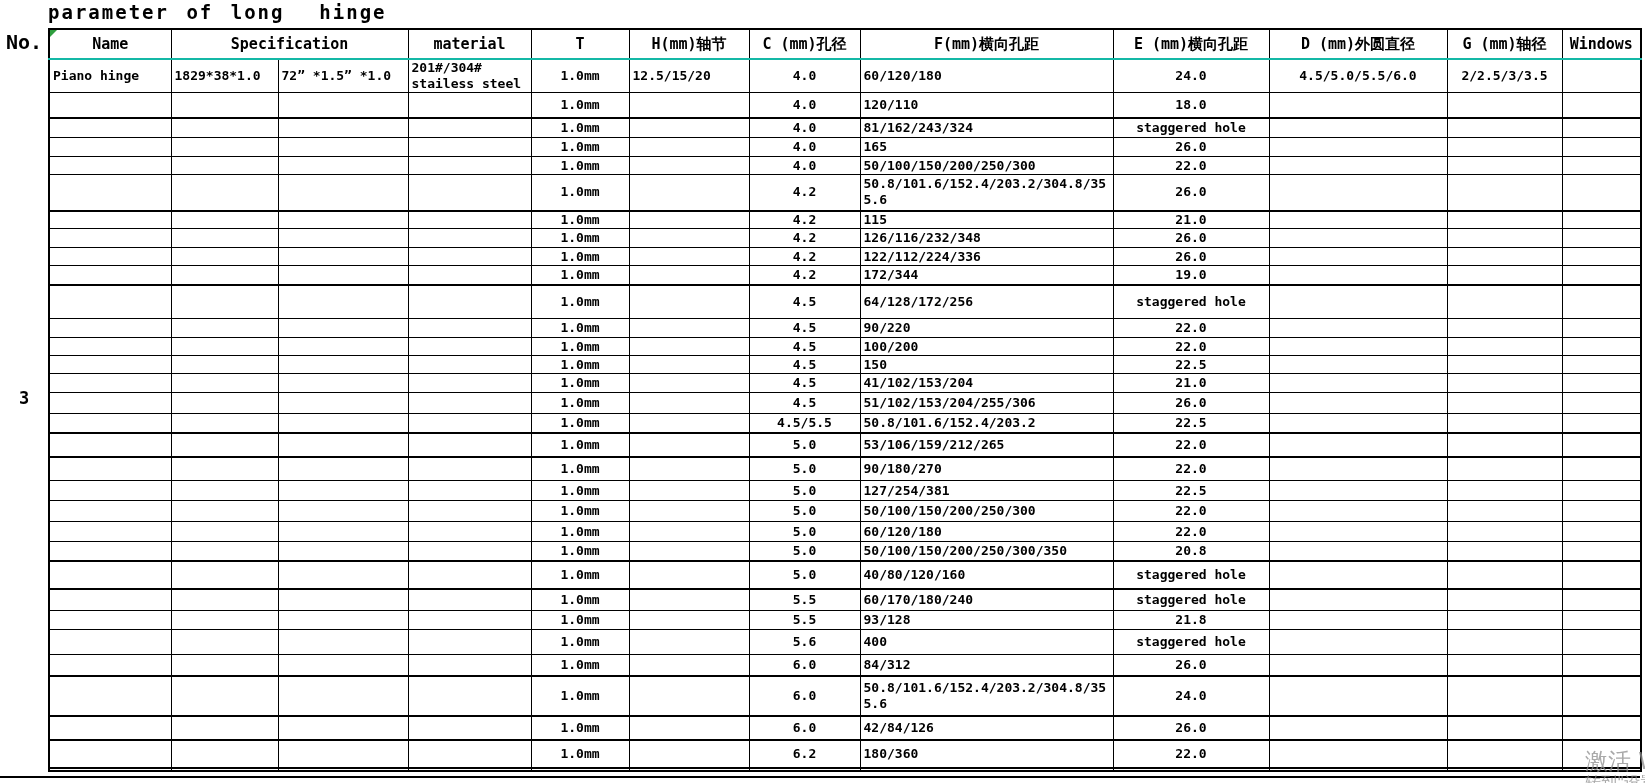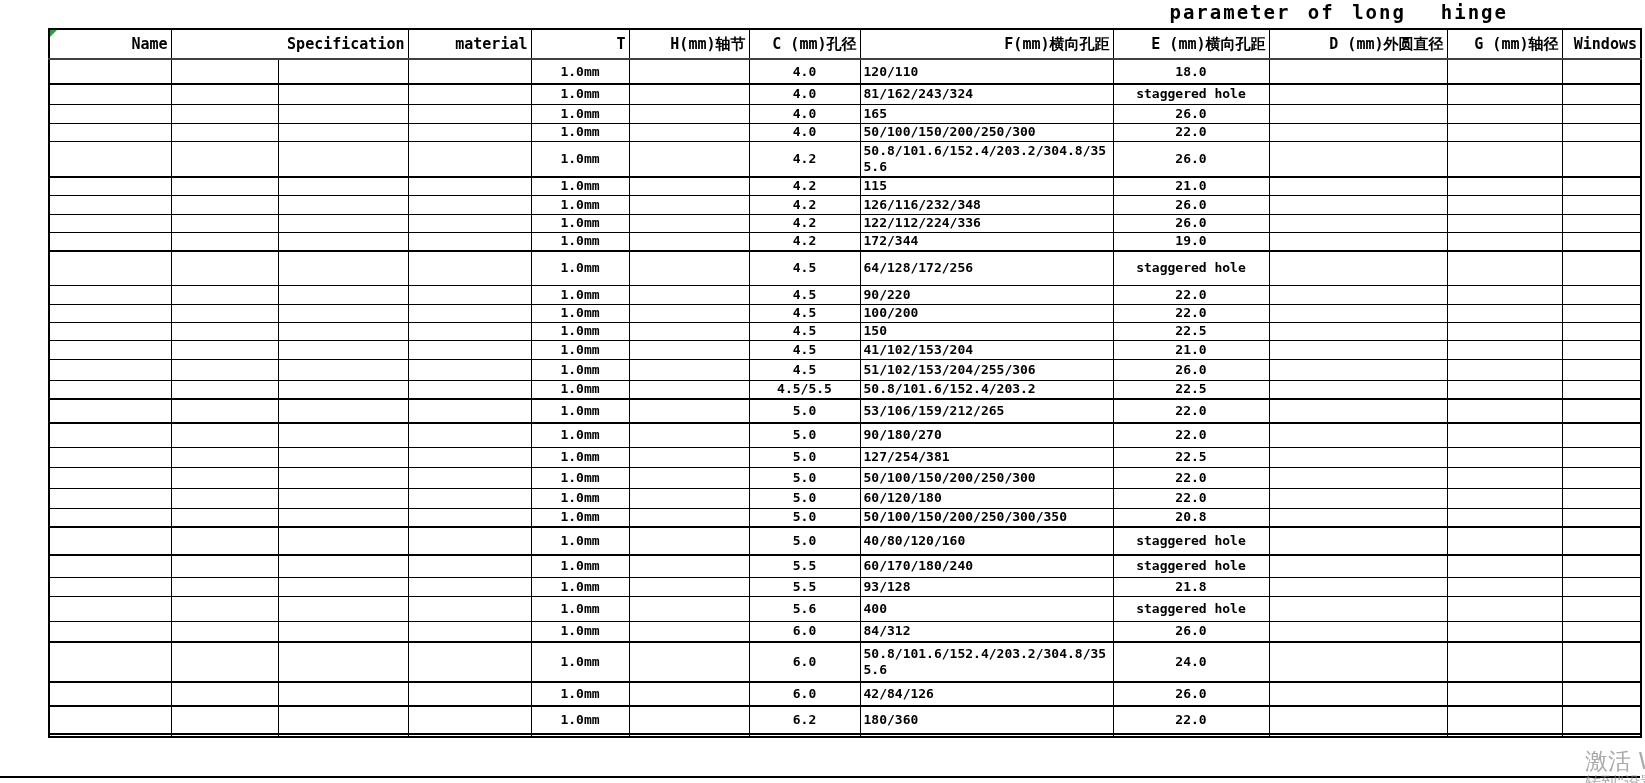--- a/index.html
+++ b/index.html
@@ -6,21 +6,21 @@
   .sheet{
     position:relative;
     width:1645px;height:783px;
     background:#ffffff;
     overflow:hidden;
     font-family:"DejaVu Sans Mono","Liberation Mono",monospace;
     color:#000;
   }
   .title{
     position:absolute;top:1px;left:48px;width:1460px;
-    text-align:right;
+    text-align:left;
     font-size:19px;font-weight:bold;letter-spacing:2px;word-spacing:4px;
     white-space:pre;
   }
   
   .no-col{
     position:absolute;left:0;top:28px;width:48px;height:750px;
   }
   .no-header{
     position:absolute;top:2px;left:0;width:100%;
     font-size:20px;font-weight:bold;text-align:center;
@@ -38,22 +38,22 @@
     border:2px solid #000;
   }
   table.grid th,table.grid td{
     border:1px solid #000;
     padding:0 3px;
     overflow:hidden;
     font-weight:bold;
     box-sizing:border-box;
   }
   table.grid th{
-    font-size:15px;text-align:right;font-weight:bold;
-    height:30px;border-bottom:2px solid #404040;position:relative;
+    font-size:15px;text-align:center;font-weight:bold;
+    height:30px;border-bottom:2px solid #14b8a6;position:relative;
   }
   table.grid td{font-size:13px;line-height:16px;}
   td.al{text-align:left;}
   td.ac{text-align:center;}
   td.mat{font-size:11.5px;line-height:13px;white-space:pre-line;padding-left:2px;}
   td.fcol{word-break:break-all;}
   tr.thick td{border-top:2px solid #000;}
   tr.partial td{border-top:2px solid #000;height:3px;}
   .tri{
     position:absolute;top:0;left:0;width:0;height:0;
@@ -68,20 +68,24 @@
   .watermark .l1{font-size:23px;line-height:26px;}
   .watermark .l2{font-size:16px;line-height:18px;}
 </style>
 </head>
 <body>
 
 <div class="sheet">
 
   <div class="title">parameter of long  hinge</div>
 
+  <div class="no-col">
+    <div class="no-header">No.</div>
+    <div class="no-value">3</div>
+  </div>
 
   <table class="grid">
     <colgroup>
         <col style="width: 122px;">
         <col style="width: 107px;">
         <col style="width: 130px;">
         <col style="width: 123px;">
         <col style="width: 98px;">
         <col style="width: 120px;">
         <col style="width: 111px;">
@@ -100,20 +104,35 @@
         <th>H(mm)轴节</th>
         <th>C (mm)孔径</th>
         <th>F(mm)横向孔距</th>
         <th>E (mm)横向孔距</th>
         <th>D (mm)外圆直径</th>
         <th>G (mm)轴径</th>
         <th>Windows</th>
       </tr>
     </thead>
     <tbody>
+        <tr style="height: 32px;">
+          <td class="al">Piano hinge</td>
+          <td class="al">1829*38*1.0</td>
+          <td class="al">72” *1.5” *1.0</td>
+          <td class="al mat">201#/304#
+stailess steel</td>
+          <td class="ac">1.0mm</td>
+          <td class="al">12.5/15/20</td>
+          <td class="ac">4.0</td>
+          <td class="al fcol">60/120/180</td>
+          <td class="ac">24.0</td>
+          <td class="ac">4.5/5.0/5.5/6.0</td>
+          <td class="ac">2/2.5/3/3.5</td>
+          <td class="ac"></td>
+        </tr>
         <tr style="height: 25px;">
           <td class="al"></td>
           <td class="al"></td>
           <td class="al"></td>
           <td class="al mat"></td>
           <td class="ac">1.0mm</td>
           <td class="al"></td>
           <td class="ac">4.0</td>
           <td class="al fcol">120/110</td>
           <td class="ac">18.0</td>

